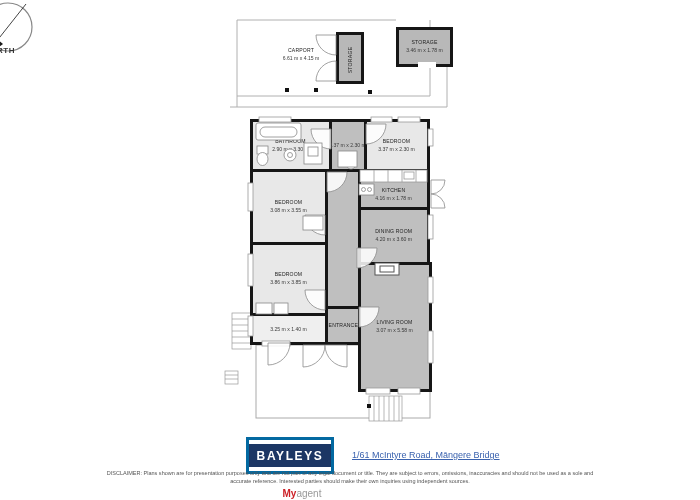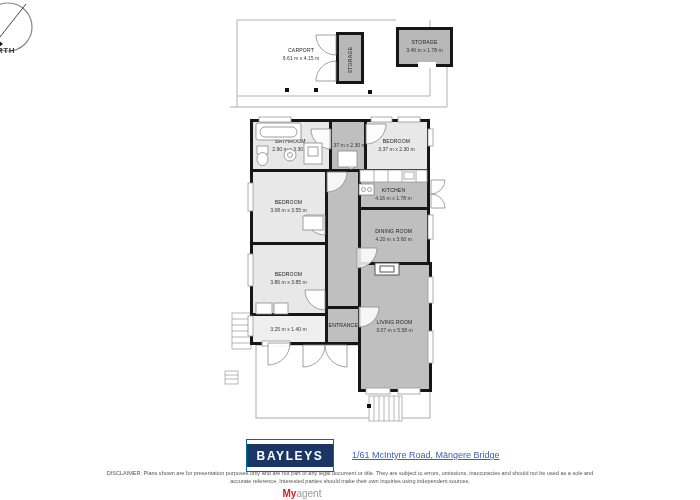--- a/index.html
+++ b/index.html
@@ -27,21 +27,21 @@
   #storage-detached{left:396px;top:27px;width:57px;height:40px;background:#b8b8b8;
         border:3px solid #161616;box-sizing:border-box;z-index:1;
         display:flex;align-items:center;justify-content:center;}
   
   #north-label{left:-16px;top:46px;width:60px;font-size:8px;font-weight:bold;color:#333;
         letter-spacing:.5px;z-index:1;}
   
   #bayleys-logo{left:246px;top:444px;width:88px;height:23px;z-index:2;}
   #bayleys-logo .outer{width:100%;height:100%;background:#1c3664;box-sizing:border-box;
         display:flex;align-items:center;justify-content:center;}
-  #bayleys-logo .inner{border:1px solid #0369a1;margin:0;padding:8px 5px;width:78px;height:15px;
+  #bayleys-logo .inner{border:3px solid #0369a1;margin:0;padding:8px 5px;width:78px;height:15px;
         display:flex;align-items:center;justify-content:center;}
   #bayleys-logo .brand{color:#fff;font-weight:bold;font-size:12px;letter-spacing:1.6px;}
   #address{left:352px;top:450px;font-size:9px;color:#3a62ae;z-index:2;text-decoration:underline;}
   #disclaimer{left:0;top:470px;width:700px;text-align:center;color:#555;z-index:2;}
   #disclaimer .dline{font-size:6px;transform:scale(.92);line-height:1.3;}
   #myagent{left:0;top:483px;width:604px;text-align:center;z-index:2;}
   #myagent .my{color:#cc2027;font-weight:bold;font-size:10px;}
   #myagent .agent{color:#999;font-size:10px;}
 </style>
 </head>

